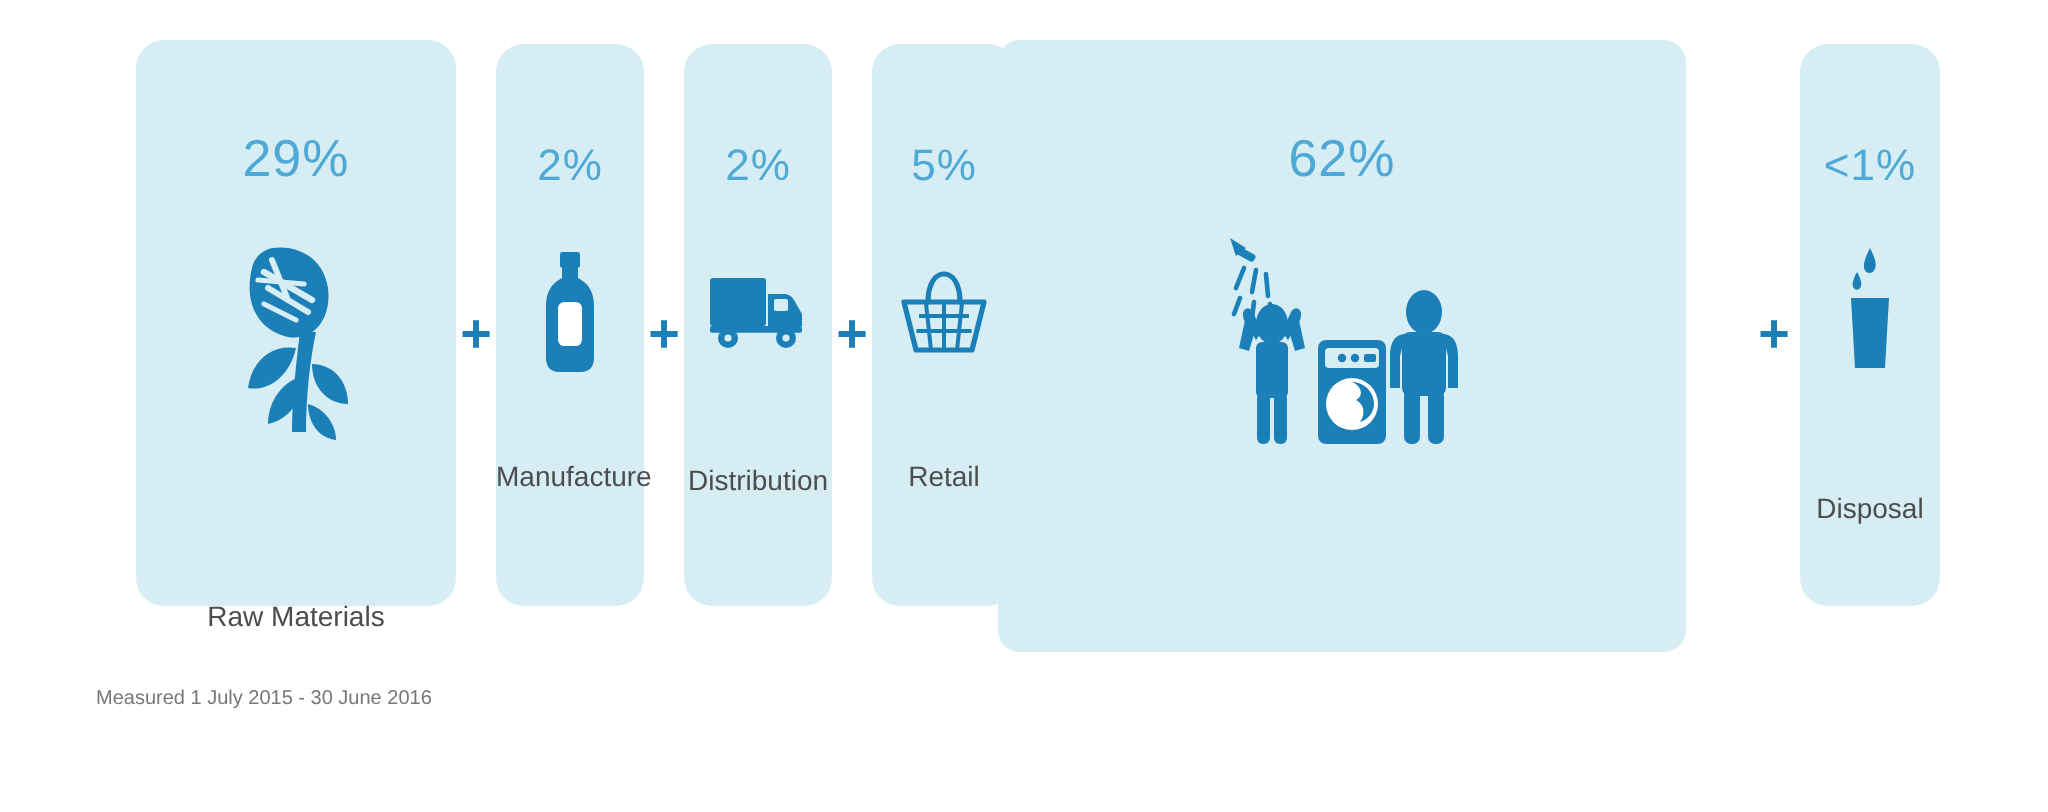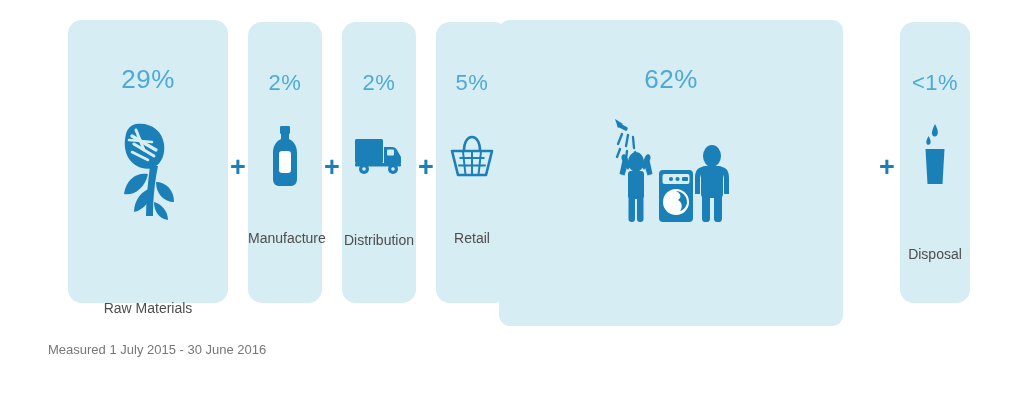--- a/index.html
+++ b/index.html
@@ -59,21 +59,21 @@
     text-align: center;
     width: 22px;
     font-size: 27px;
     font-family: "Liberation Sans", sans-serif;
   }
   .caption {
     position: absolute;
     left: 48px;
     top: 342px;
     color: #777777;
-    font-size: 13px;
+    font-size: 10px;
     line-height: 16px;
     white-space: nowrap;
   }
   svg { display: block; }
 </style>
 </head>
 <body>
 
 <div id="infographic">
 

